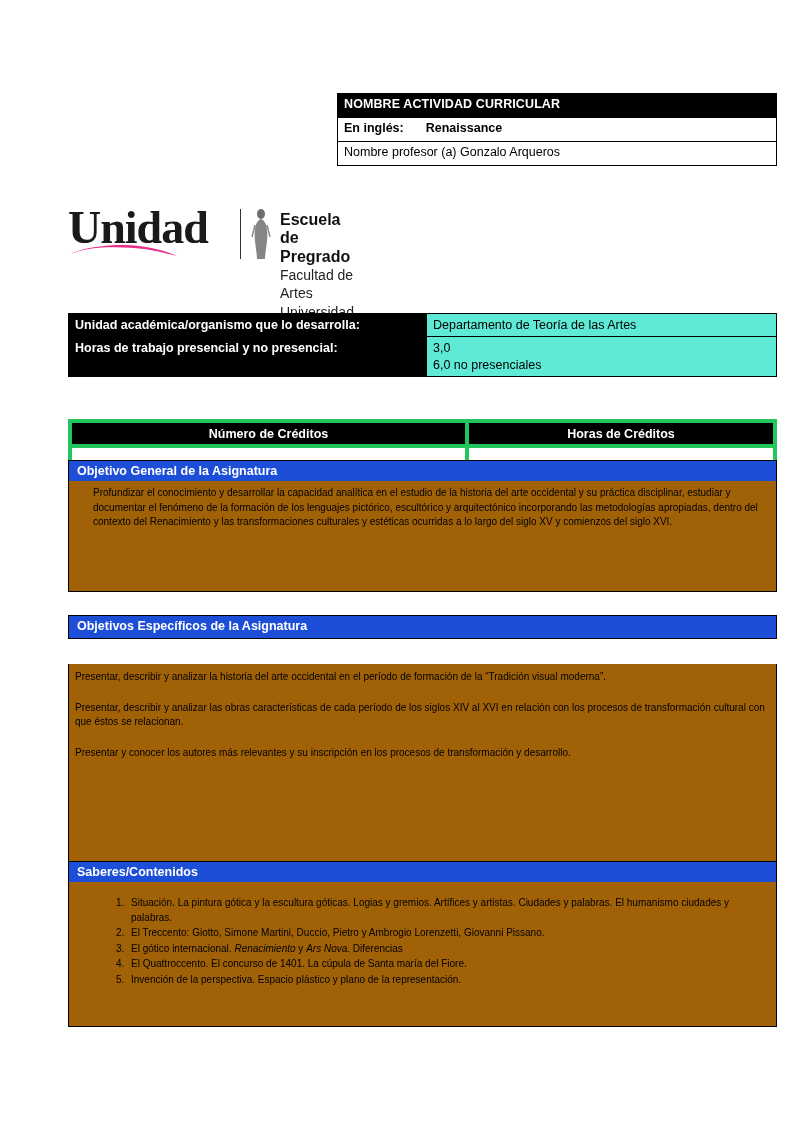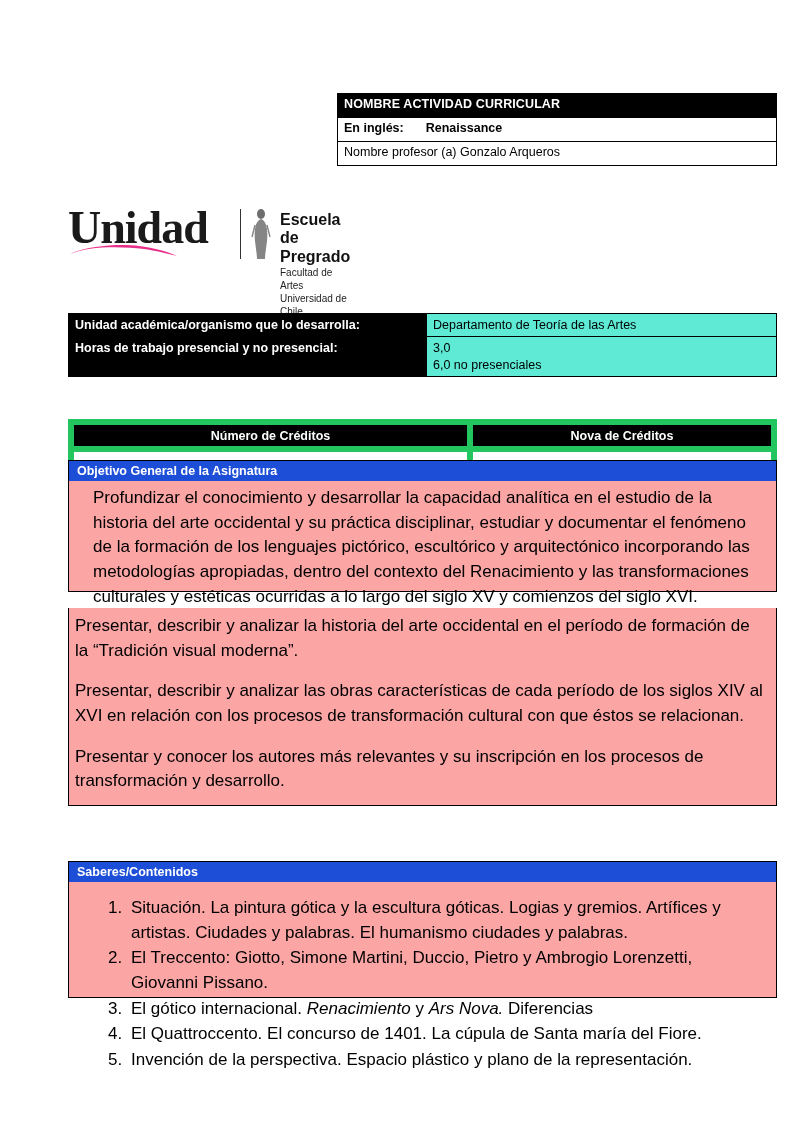--- a/index.html
+++ b/index.html
@@ -102,21 +102,21 @@
     left: 212px;
     top: 6px;
   }
   .logo-line1 {
     font-size: 16px;
     font-weight: bold;
     color: #111111;
     line-height: 1.15;
   }
   .logo-line2, .logo-line3 {
-    font-size: 10px;
+    font-size: 14px;
     color: #222222;
     line-height: 1.3;
   }
 
   
   .unidad-table {
     position: absolute;
     left: 68px;
     top: 313px;
     width: 709px;
@@ -146,21 +146,21 @@
   
   .creditos-table {
     position: absolute;
     left: 68px;
     top: 419px;
     width: 709px;
     border-collapse: collapse;
     table-layout: fixed;
   }
   .creditos-table td {
-    border: 6px solid #22c55e;
+    border: 4px solid #22c55e;
     font-size: 12.5px;
     padding: 3px 24px;
     height: 15px;
     vertical-align: middle;
   }
   .cred-head {
     background: #000000;
     color: #ffffff;
     font-weight: bold;
     text-align: center;
@@ -180,22 +180,22 @@
     padding: 3px 0 4px 8px;
     box-sizing: border-box;
     border: 1px solid #000000;
     line-height: 1.2;
   }
   .boxed {
     position: absolute;
     border: 1px solid #000000;
     border-top: none;
     box-sizing: border-box;
-    background: #fca5a5;
-    font-size: 17px;
+    background: #a16207;
+    font-size: 10px;
     line-height: 1.45;
   }
 
   
   .obj-gen-band {
     left: 68px;
     top: 460px;
     width: 709px;
   }
   .obj-gen-box {
@@ -211,21 +211,21 @@
   }
 
   
   .obj-esp-band {
     left: 68px;
     top: 615px;
     width: 709px;
   }
   .obj-esp-box {
     left: 68px;
-    top: 608px;
+    top: 664px;
     width: 709px;
     height: 198px;
     padding: 6px 10px 6px 6px;
   }
   .obj-esp-box p {
     margin: 0 0 16px 0;
   }
   .obj-esp-box p:last-child {
     margin-bottom: 13px;
   }
@@ -233,21 +233,21 @@
   
   .saberes-band {
     left: 68px;
     top: 861px;
     width: 709px;
   }
   .saberes-box {
     left: 68px;
     top: 882px;
     width: 709px;
-    height: 116px;
+    height: 145px;
     padding: 14px 22px 6px 6px;
   }
   .saberes-box ol {
     margin: 0;
     padding-left: 52px;
   }
   .saberes-box li {
     margin: 0 0 1px 0;
     padding-left: 4px;
   }
@@ -306,21 +306,21 @@
         <div>6,0 no presenciales</div>
       </td>
     </tr>
   </tbody>
     </table>
 
   <table class="creditos-table">
     <tbody>
         <tr>
       <td class="cred-head" style="width:345px">Número de Créditos</td>
-      <td class="cred-head">Nova de Créditos</td>
+      <td class="cred-head">Horas de Créditos</td>
     </tr>
     <tr>
       <td class="cred-cell"></td>
       <td class="cred-cell"></td>
     </tr>
   </tbody>
     </table>
 
   <div class="band obj-gen-band">Objetivo General de la Asignatura</div>
   <div class="boxed obj-gen-box">

